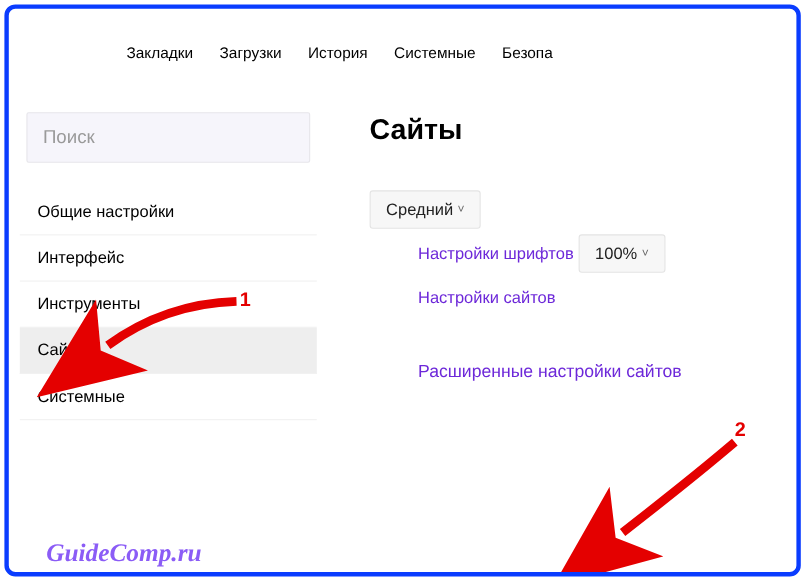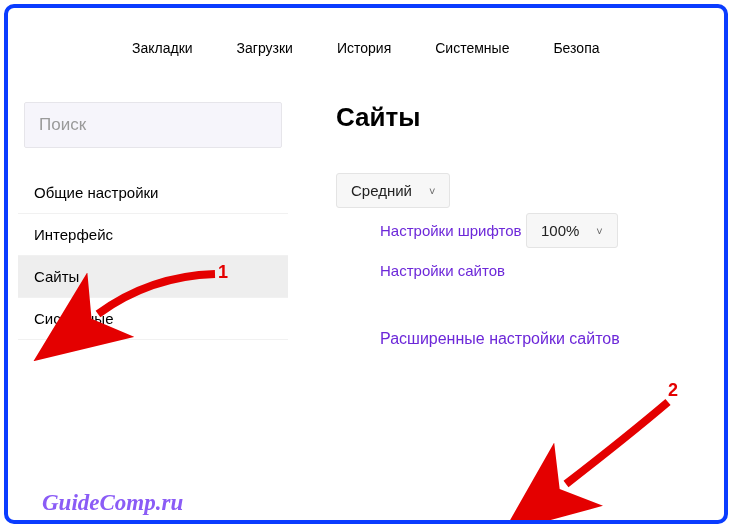--- a/index.html
+++ b/index.html
@@ -16,24 +16,23 @@
     top: 4px; left: 4px; right: 4px; bottom: 4px;
     border: 4px solid #0a3cff;
     border-radius: 10px;
     background: #fff;
     overflow: hidden;
   }
   
   .topbar {
     position: absolute;
     top: 26px;
-    left: 112px;
+    left: 95px;
     right: 0;
     display: flex;
-    gap: 20px;
     font-size: 14px;
     color: #000;
     align-items: flex-start;
     white-space: nowrap;
   }
   .topbar .tab {
     padding: 6px 12px;
     border-radius: 16px;
     cursor: pointer;
   }
@@ -88,21 +87,21 @@
     padding-left: 18px;
   }
   .main h1 {
     font-size: 26px;
     font-weight: 700;
     margin-bottom: 40px;
   }
   .selectish {
     display: inline-flex;
     align-items: center;
-    gap: 17px;
+    gap: 4px;
     border: 1px solid #e4e4e4;
     background: #f7f7f7;
     border-radius: 3px;
     padding: 8px 14px;
     font-size: 15px;
     color: #222;
     cursor: pointer;
   }
   .chev {
     font-size: 11px;
@@ -160,20 +159,21 @@
     <div class="tab">Системные</div>
     <div class="tab">Безопа</div>
   </div>
 
   <div class="sidebar">
     <div class="search-box">
       <input type="text" placeholder="Поиск" style="">
     </div>
     <div class="side-item">Общие настройки</div>
     <div class="side-item">Интерфейс</div>
+    <div class="side-item">Инструменты</div>
     <div class="side-item selected">Сайты</div>
     <div class="side-item">Системные</div>
   </div>
 
   <div class="main">
     <h1>Сайты</h1>
 
     <div class="selectish">
       <span>Средний</span>
       <span class="chev">˅</span>

